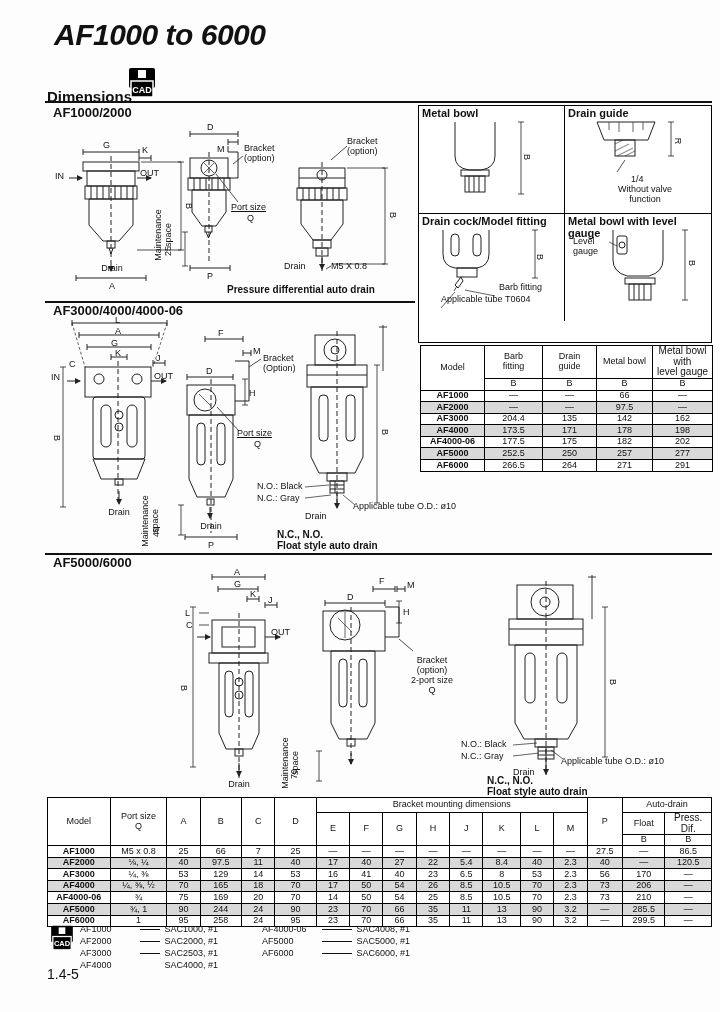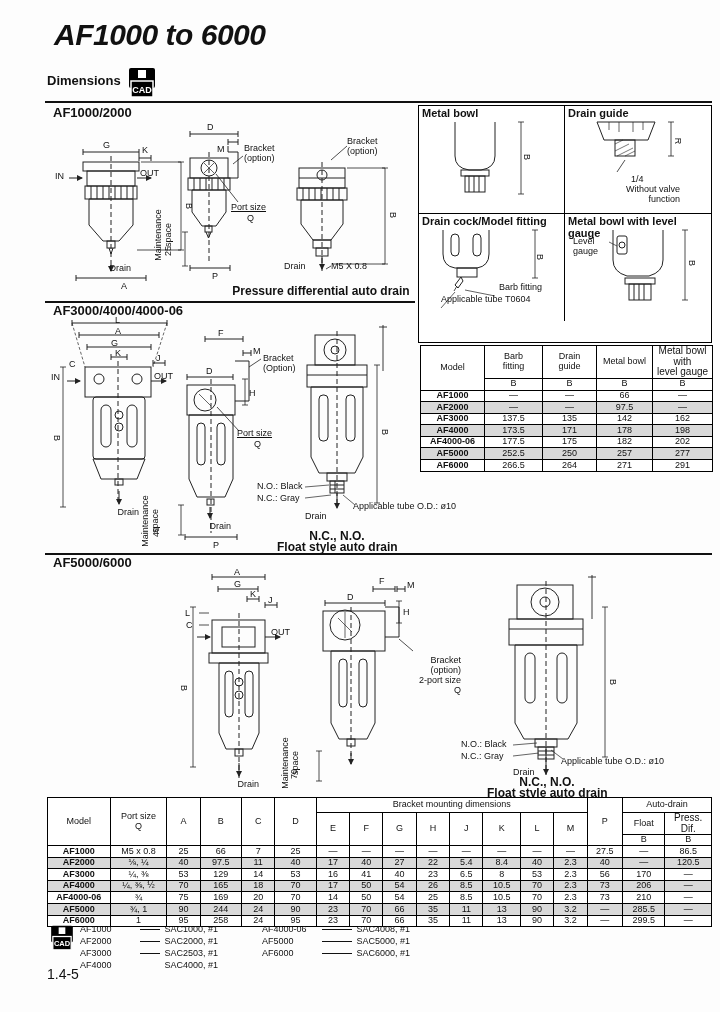--- a/index.html
+++ b/index.html
@@ -1,29 +1,29 @@
 <!DOCTYPE html>
 <html><head>
 <meta charset="utf-8">
 <style>
   html,body{margin:0;padding:0}
   body{width:720px;height:1012px;position:relative;background:#fdfdfd;color:#111;
        font-family:"Liberation Sans",sans-serif;overflow:hidden}
   .abs{position:absolute}
   .page-title{left:54px;top:18px;font-size:30px;font-weight:bold;font-style:italic;letter-spacing:-.5px}
-  .dim-head{left:47px;top:73px;font-size:13px;font-weight:bold}
+  .dim-head{left:47px;top:88px;font-size:15px;font-weight:bold}
   .rule{position:absolute;background:#111;height:2px}
   .rule.thin{height:1.5px}
   .sec-title{position:absolute;font-size:13px;font-weight:bold}
   .lbl{position:absolute;font-size:9px;line-height:1.12;white-space:pre-line;color:#111}
-  .lbl.c{text-align:right}
+  .lbl.c{text-align:center}
   .lbl.u{text-decoration:underline}
   .rotb{transform:rotate(90deg);transform-origin:center}
   .rotm{transform:rotate(-90deg);transform-origin:center;text-align:center}
-  .capt{position:absolute;font-size:12px;font-weight:bold;text-align:center;white-space:nowrap}
+  .capt{position:absolute;font-size:10px;font-weight:bold;white-space:nowrap}
   svg{position:absolute;overflow:visible}
   .art{stroke:#222;fill:none;stroke-width:1}
   .dash{stroke-dasharray:5 3}
   
   .opt-panel{position:absolute;left:418px;top:105px;width:294px;height:238px;border:1.5px solid #000;background:#fff;box-sizing:border-box}
   .opt-title{height:19px;border-bottom:1.5px solid #000;text-align:center;font-size:14px;font-weight:bold;line-height:19px}
   .opt-grid{display:grid;grid-template-columns:1fr 1fr;grid-template-rows:1fr 1fr;height:215px}
   .opt-cell{position:relative;box-sizing:border-box;padding:1px 3px}
   .opt-cell.br{border-right:1px solid #000}
   .opt-cell.bb{border-bottom:1px solid #000}
@@ -259,21 +259,21 @@
       </tr>
       <tr class="shade">
         <td class="model">AF2000</td>
         <td>—</td>
         <td>—</td>
         <td>97.5</td>
         <td>—</td>
       </tr>
       <tr>
         <td class="model">AF3000</td>
-        <td>137.5</td>
+        <td>204.4</td>
         <td>135</td>
         <td>142</td>
         <td>162</td>
       </tr>
       <tr class="shade">
         <td class="model">AF4000</td>
         <td>173.5</td>
         <td>171</td>
         <td>178</td>
         <td>198</td>

